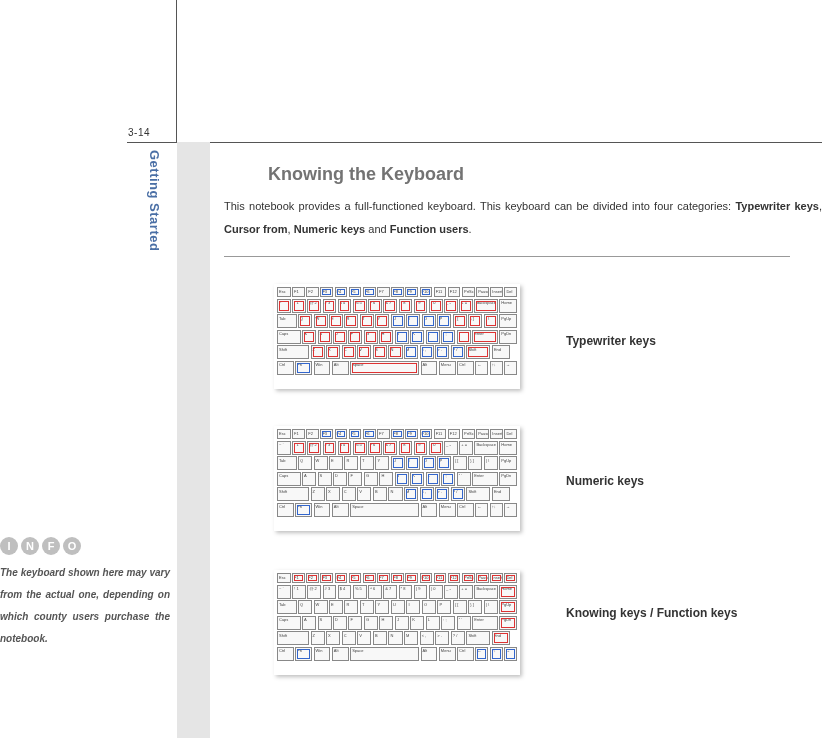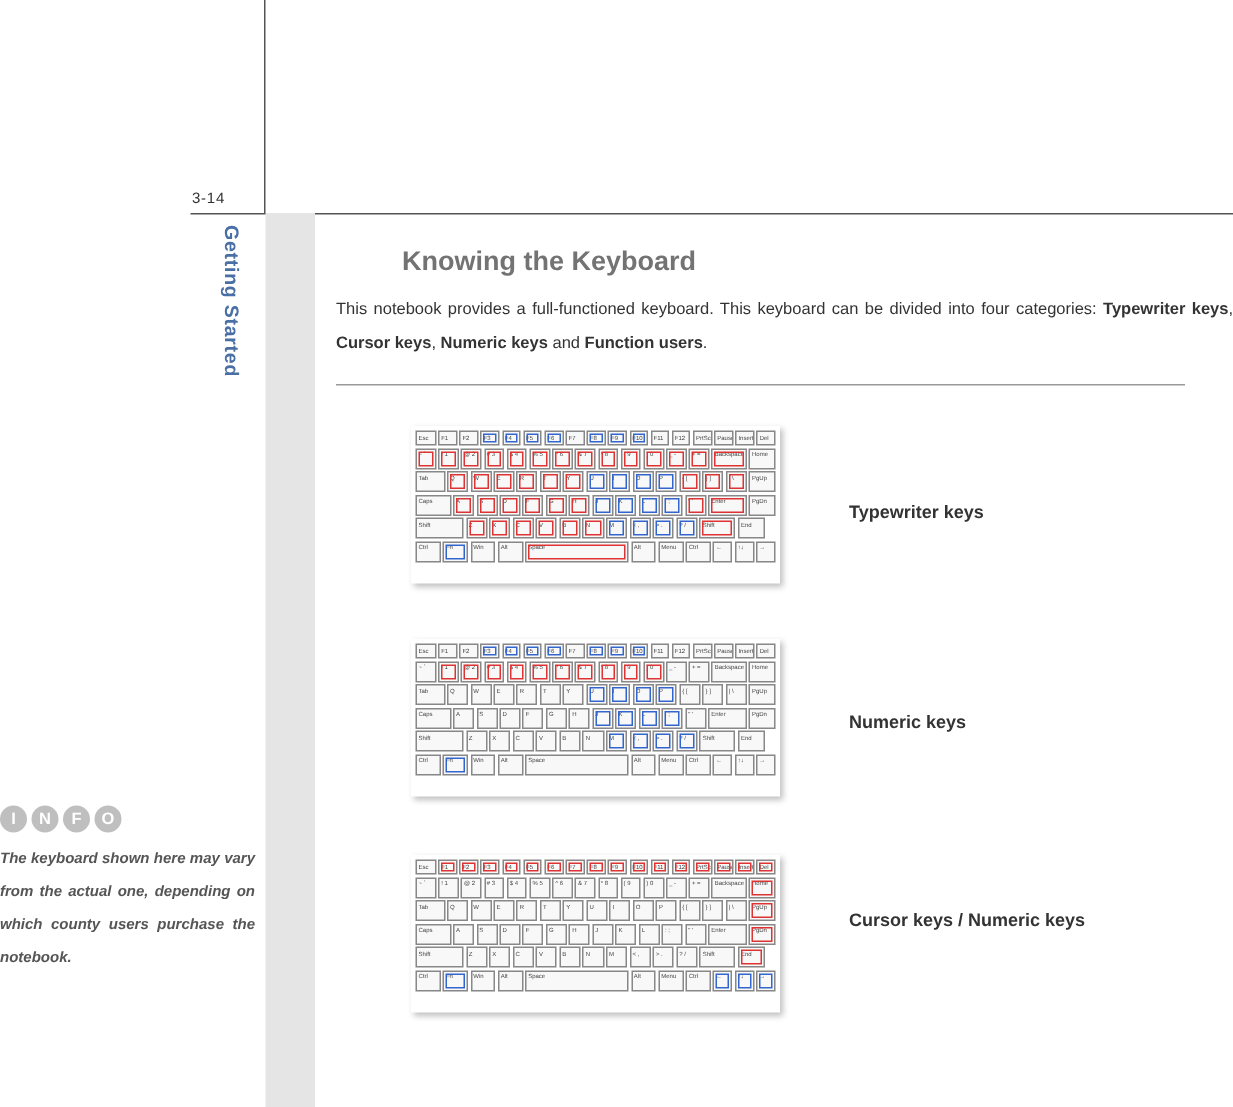--- a/index.html
+++ b/index.html
@@ -153,21 +153,21 @@
 <body>
 
 <div class="page-rule-v"></div>
 <div class="page-rule-h"></div>
 <div class="page-num">3-14</div>
 <div class="sidebar-vtext">Getting Started</div>
 <div class="gray-col"></div>
 
 <div class="heading">Knowing the Keyboard</div>
 <div class="body-text">
-  <span>This notebook provides a full-functioned keyboard.  This keyboard can be divided into four categories: </span><span class="b">Typewriter keys</span><span>, </span><span class="b">Cursor keys</span><span>, </span><span class="b">Numeric keys</span><span> and </span><span class="b">Function users</span><span>.</span>
+  <span>This notebook provides a full-functioned keyboard.  This keyboard can be divided into four categories: </span><span class="b">Typewriter keys</span><span>, </span><span class="b">Cursor from</span><span>, </span><span class="b">Numeric keys</span><span> and </span><span class="b">Function users</span><span>.</span>
 </div>
 <div class="content-rule"></div>
 
 <div class="kb kb1">
     <div class="kw">
       <div class="row">
         <div class="key top" style="width: 14px;">Esc</div>
         <div class="key top" style="width: 13px;">F1</div>
         <div class="key top" style="width: 13px;">F2</div>
         <div class="key top hl-b" style="width: 13px;">F3</div>
@@ -464,21 +464,21 @@
         <div class="key" style="width: 70px;">Space</div>
         <div class="key" style="width: 17px;">Alt</div>
         <div class="key" style="width: 17px;">Menu</div>
         <div class="key" style="width: 17px;">Ctrl</div>
         <div class="key hl-a hl-b" style="width: 13px;">←</div>
         <div class="key hl-a hl-b" style="width: 13px;">↑↓</div>
         <div class="key hl-a hl-b" style="width: 13px;">→</div>
       </div>
     </div>
   </div>
-<div class="kb-label lab3">Cursor keys / Numeric keys</div>
+<div class="kb-label lab3">Knowing keys / Function keys</div>
 
 <div class="info-icons">
   <div class="c">I</div>
   <div class="c">N</div>
   <div class="c">F</div>
   <div class="c">O</div>
 </div>
 <div class="info-text">The keyboard shown here may vary from the actual one, depending on which county users purchase the notebook.</div>
 
 </body></html>

